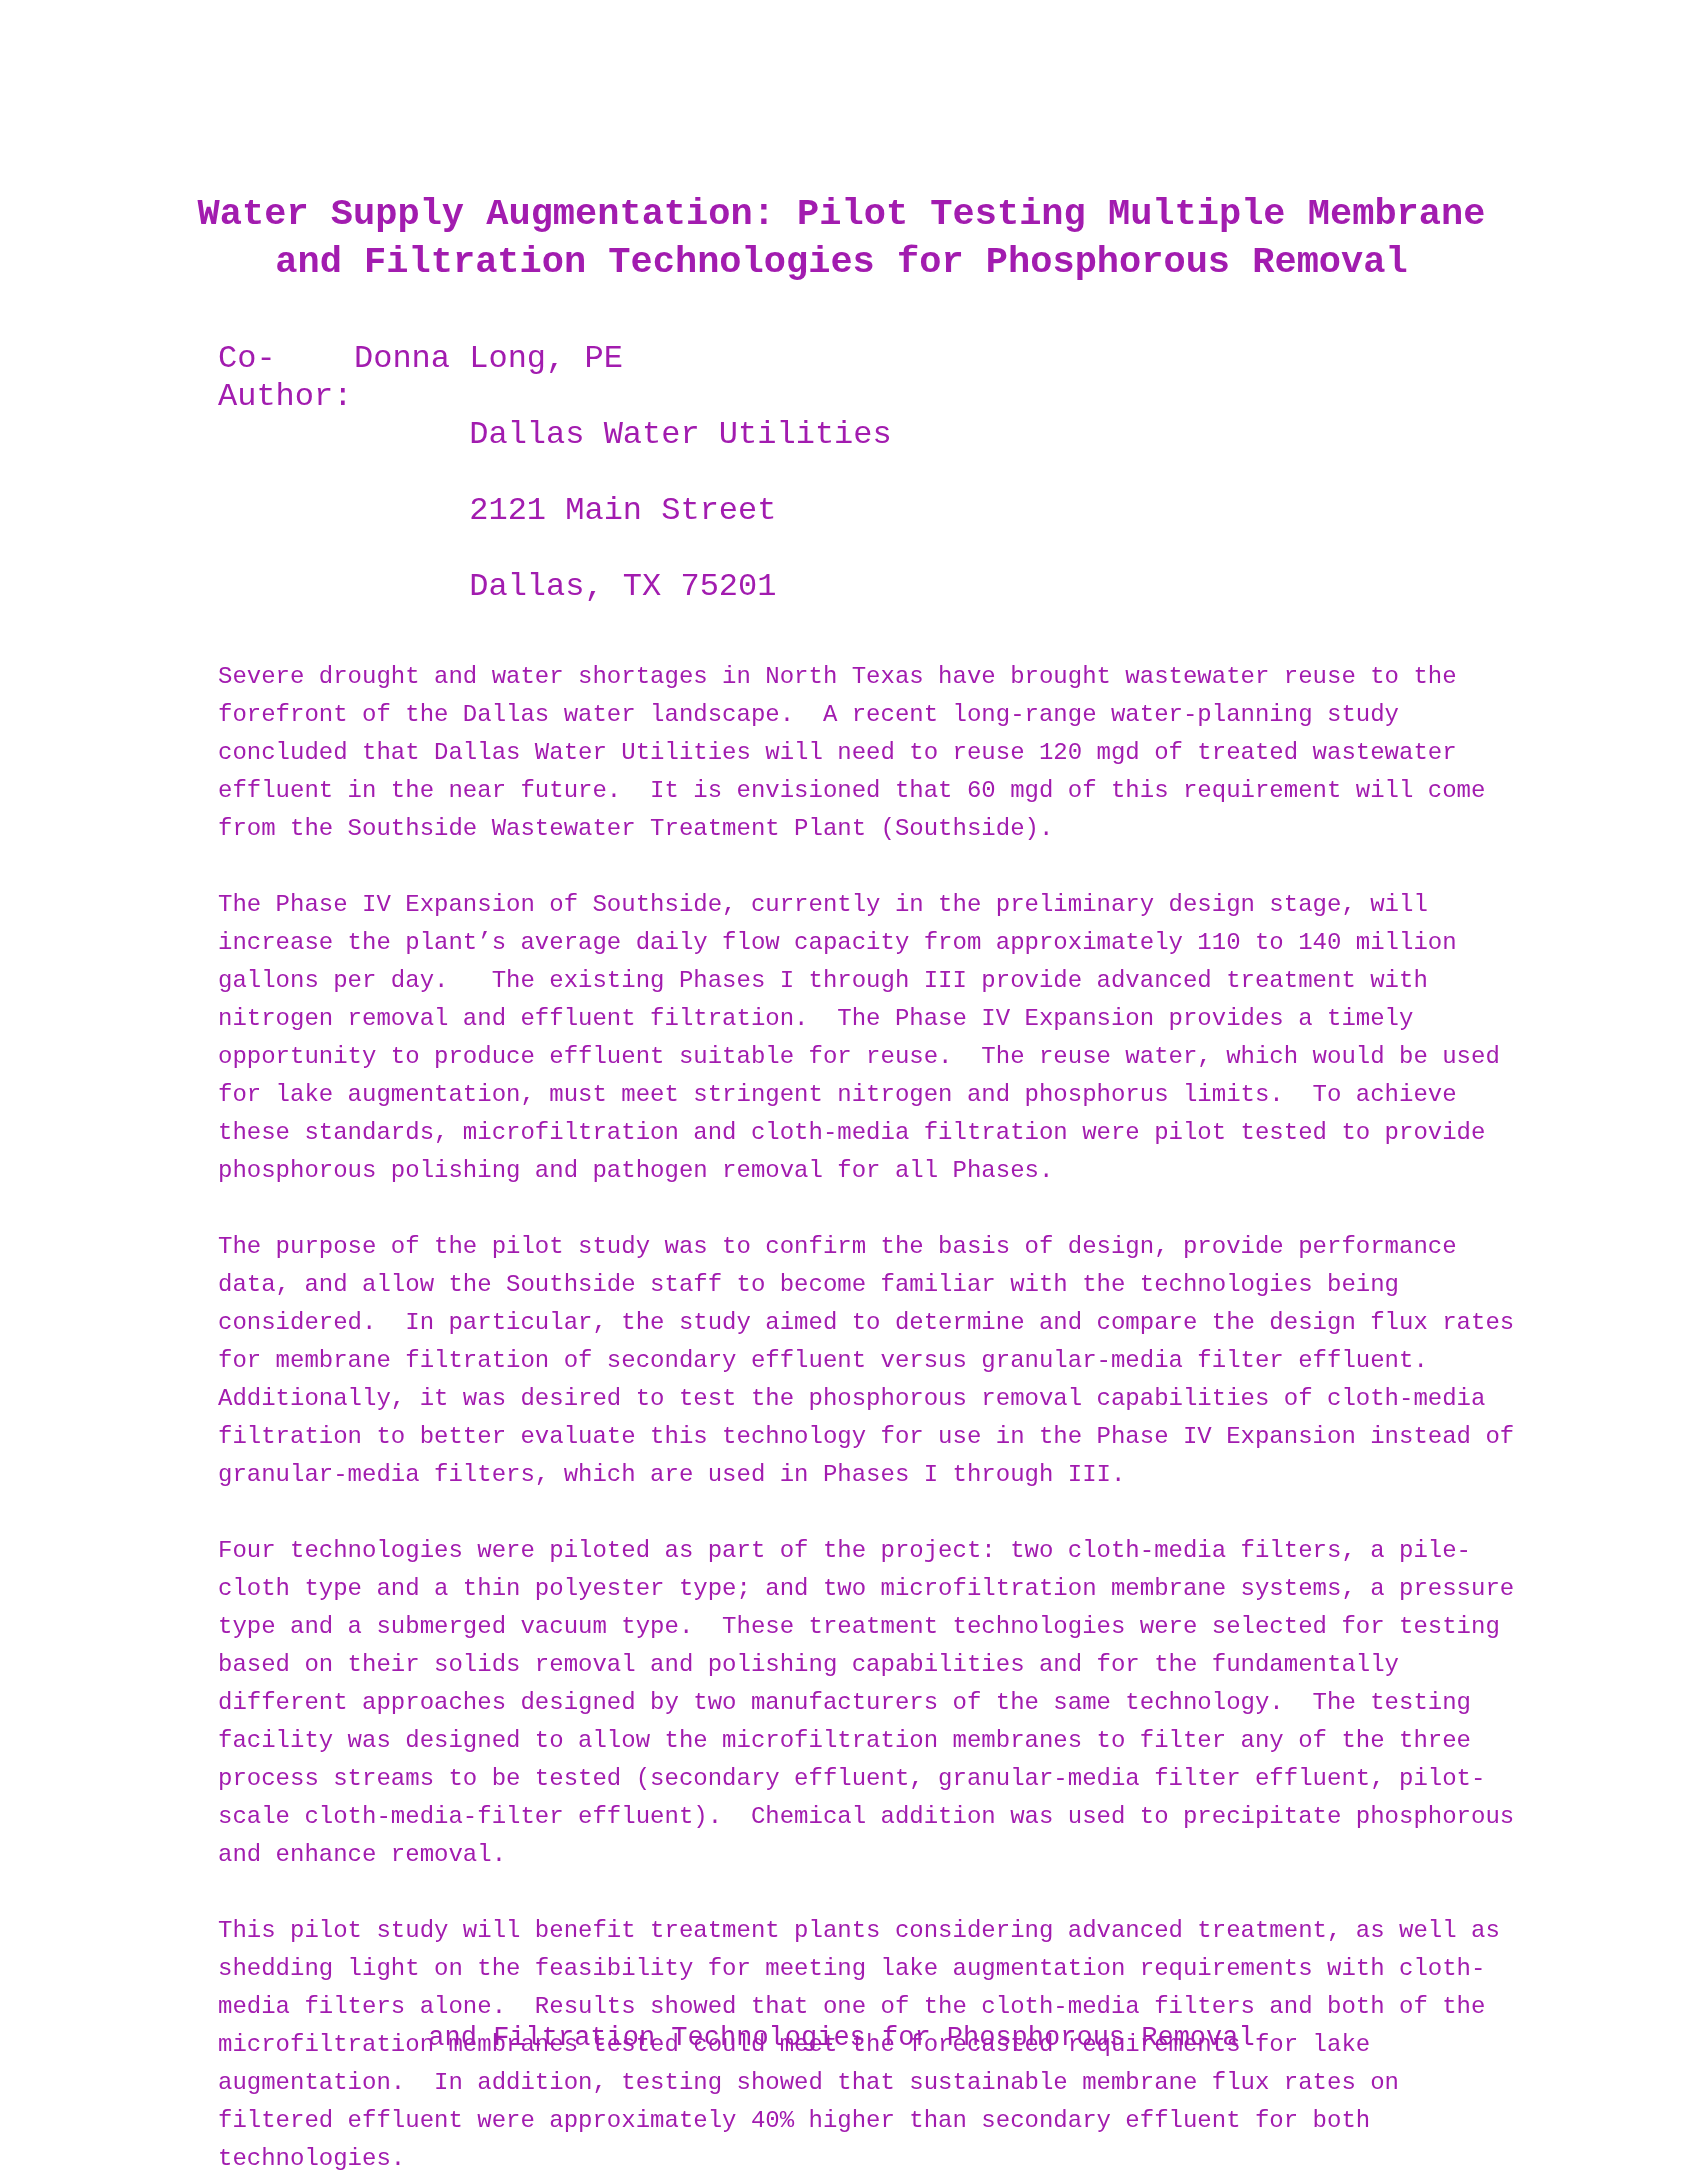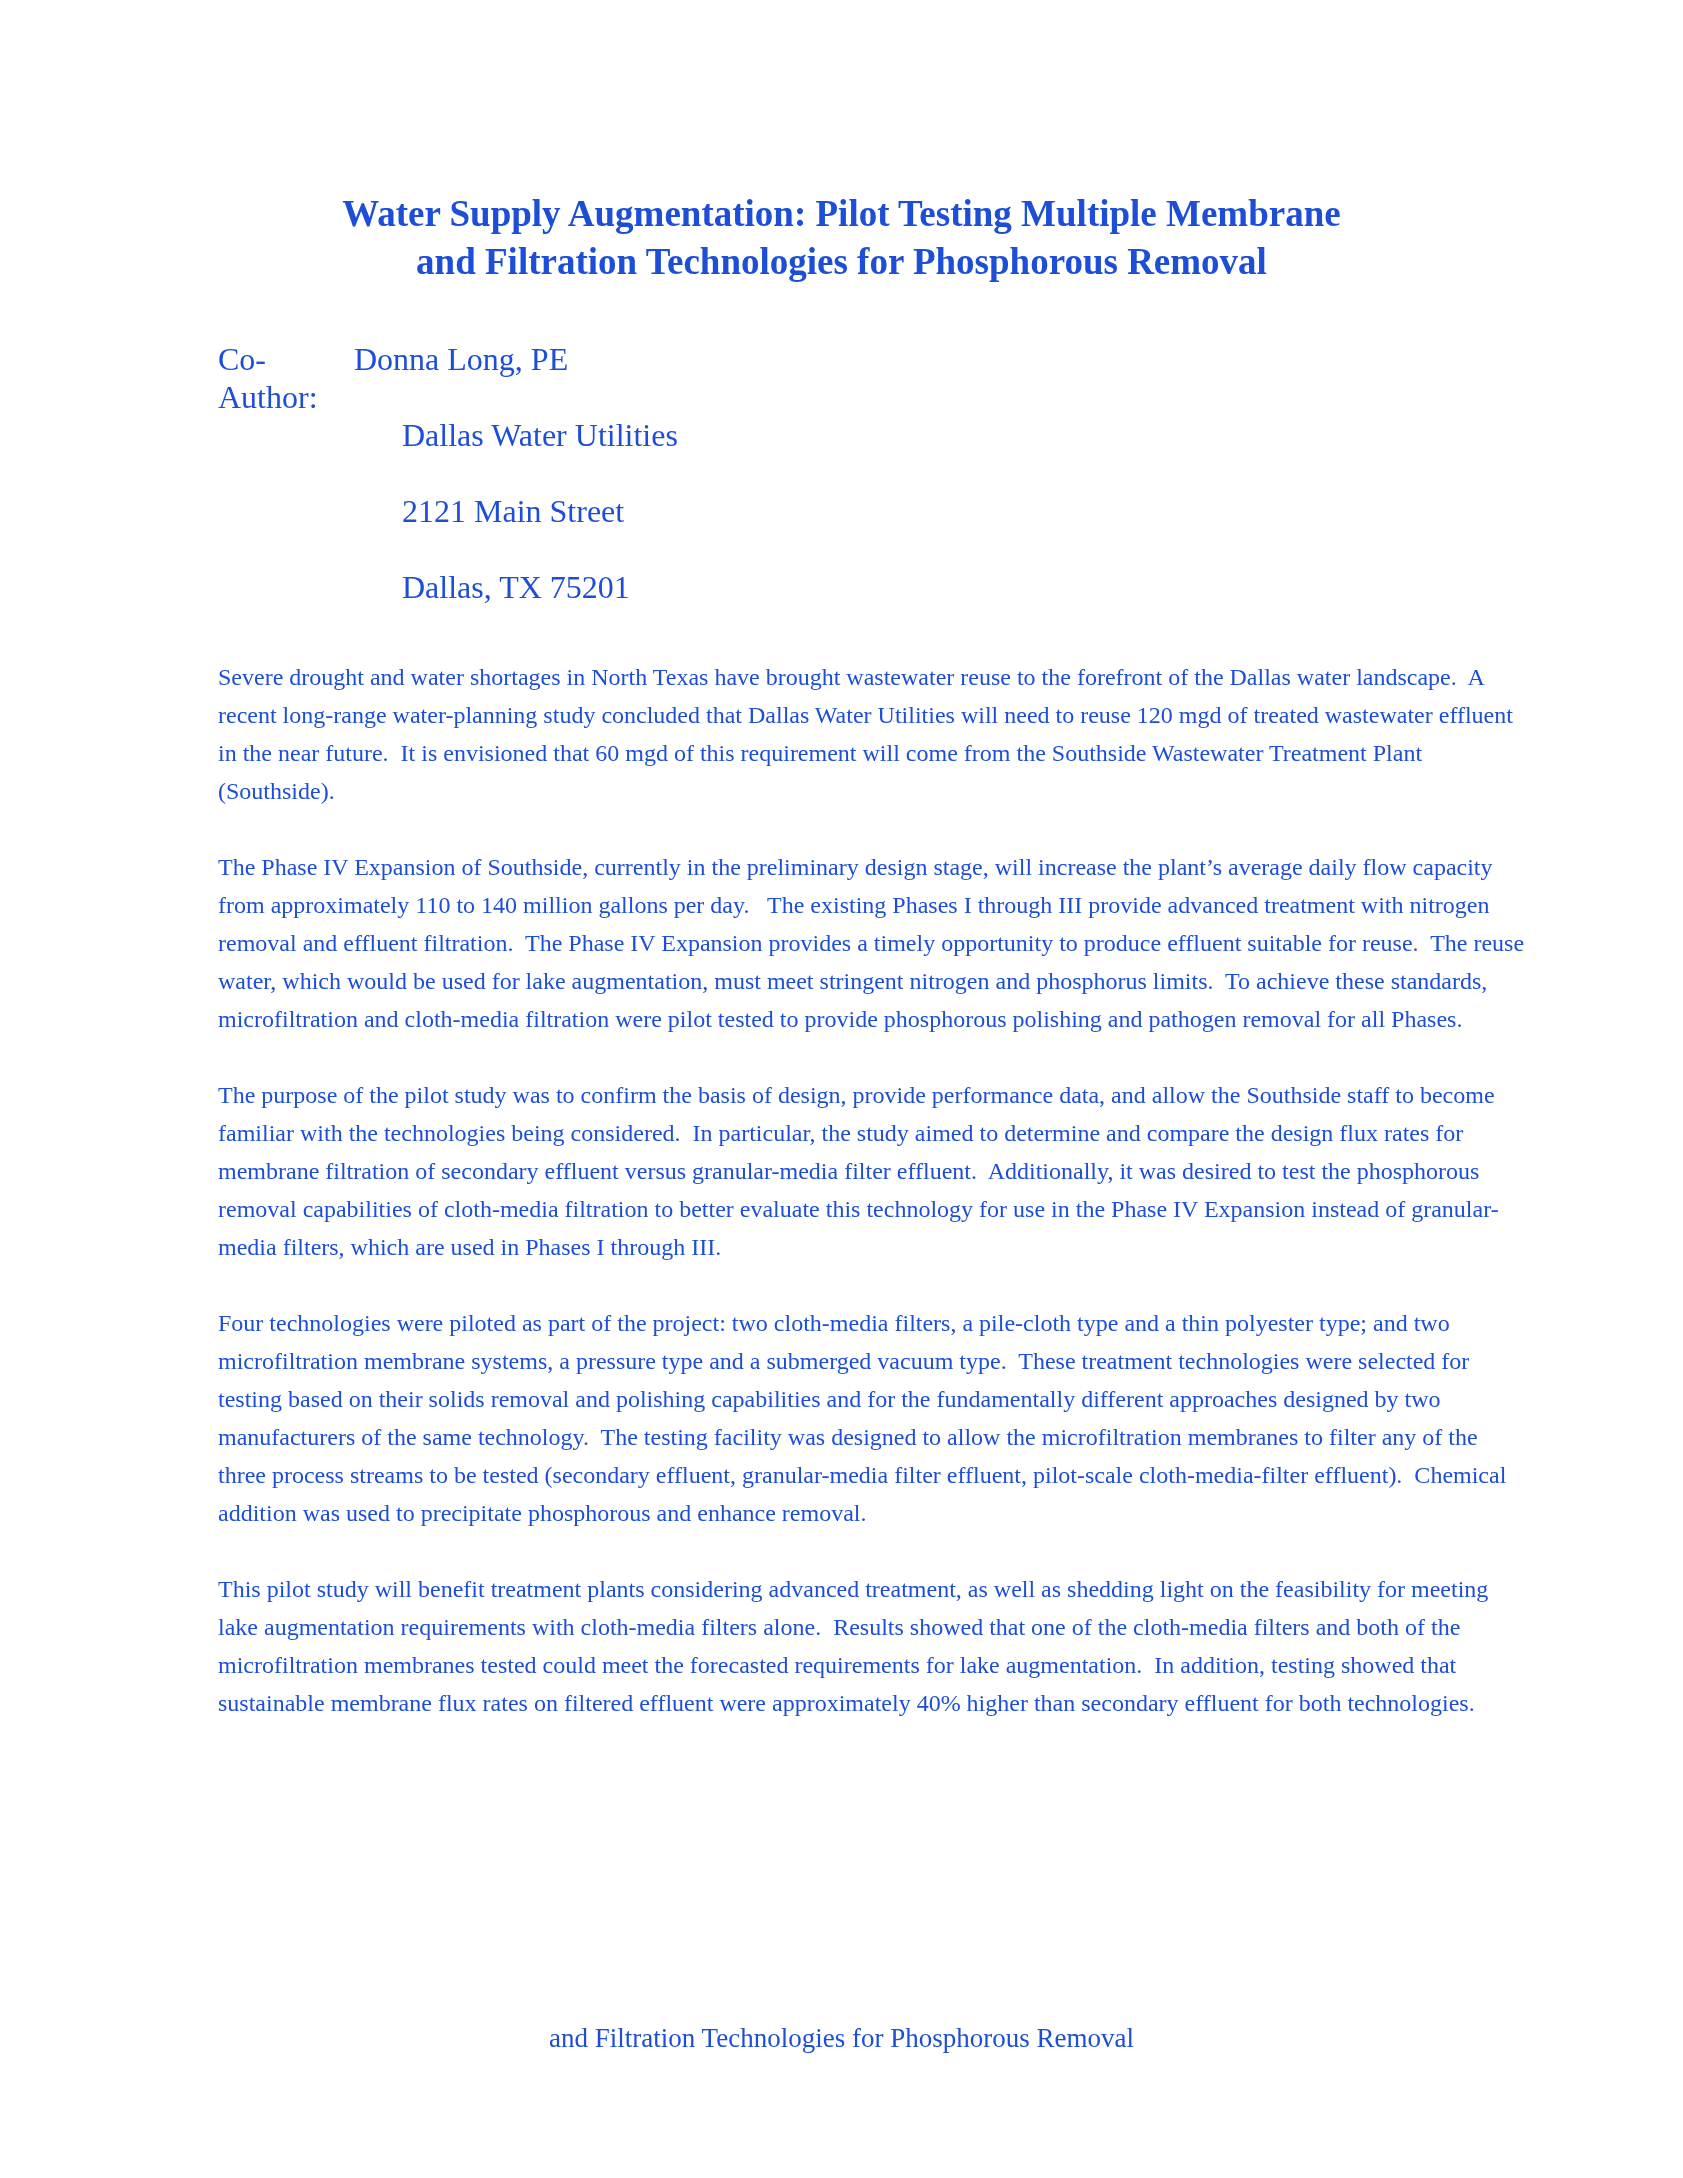--- a/index.html
+++ b/index.html
@@ -5,22 +5,22 @@
   html, body {
     margin: 0;
     padding: 0;
     background: #ffffff;
   }
   .page {
     position: relative;
     width: 1683px;
     height: 2178px;
     background: #ffffff;
-    color: #1d4ed8;
-    font-family: Liberation Serif, serif;
+    color: #a21caf;
+    font-family: Liberation Mono, monospace;
     overflow: hidden;
   }
   .doc-title {
     margin: 0;
     padding-top: 190px;
     text-align: center;
     font-size: 37px;
     font-weight: bold;
     line-height: 48px;
   }

